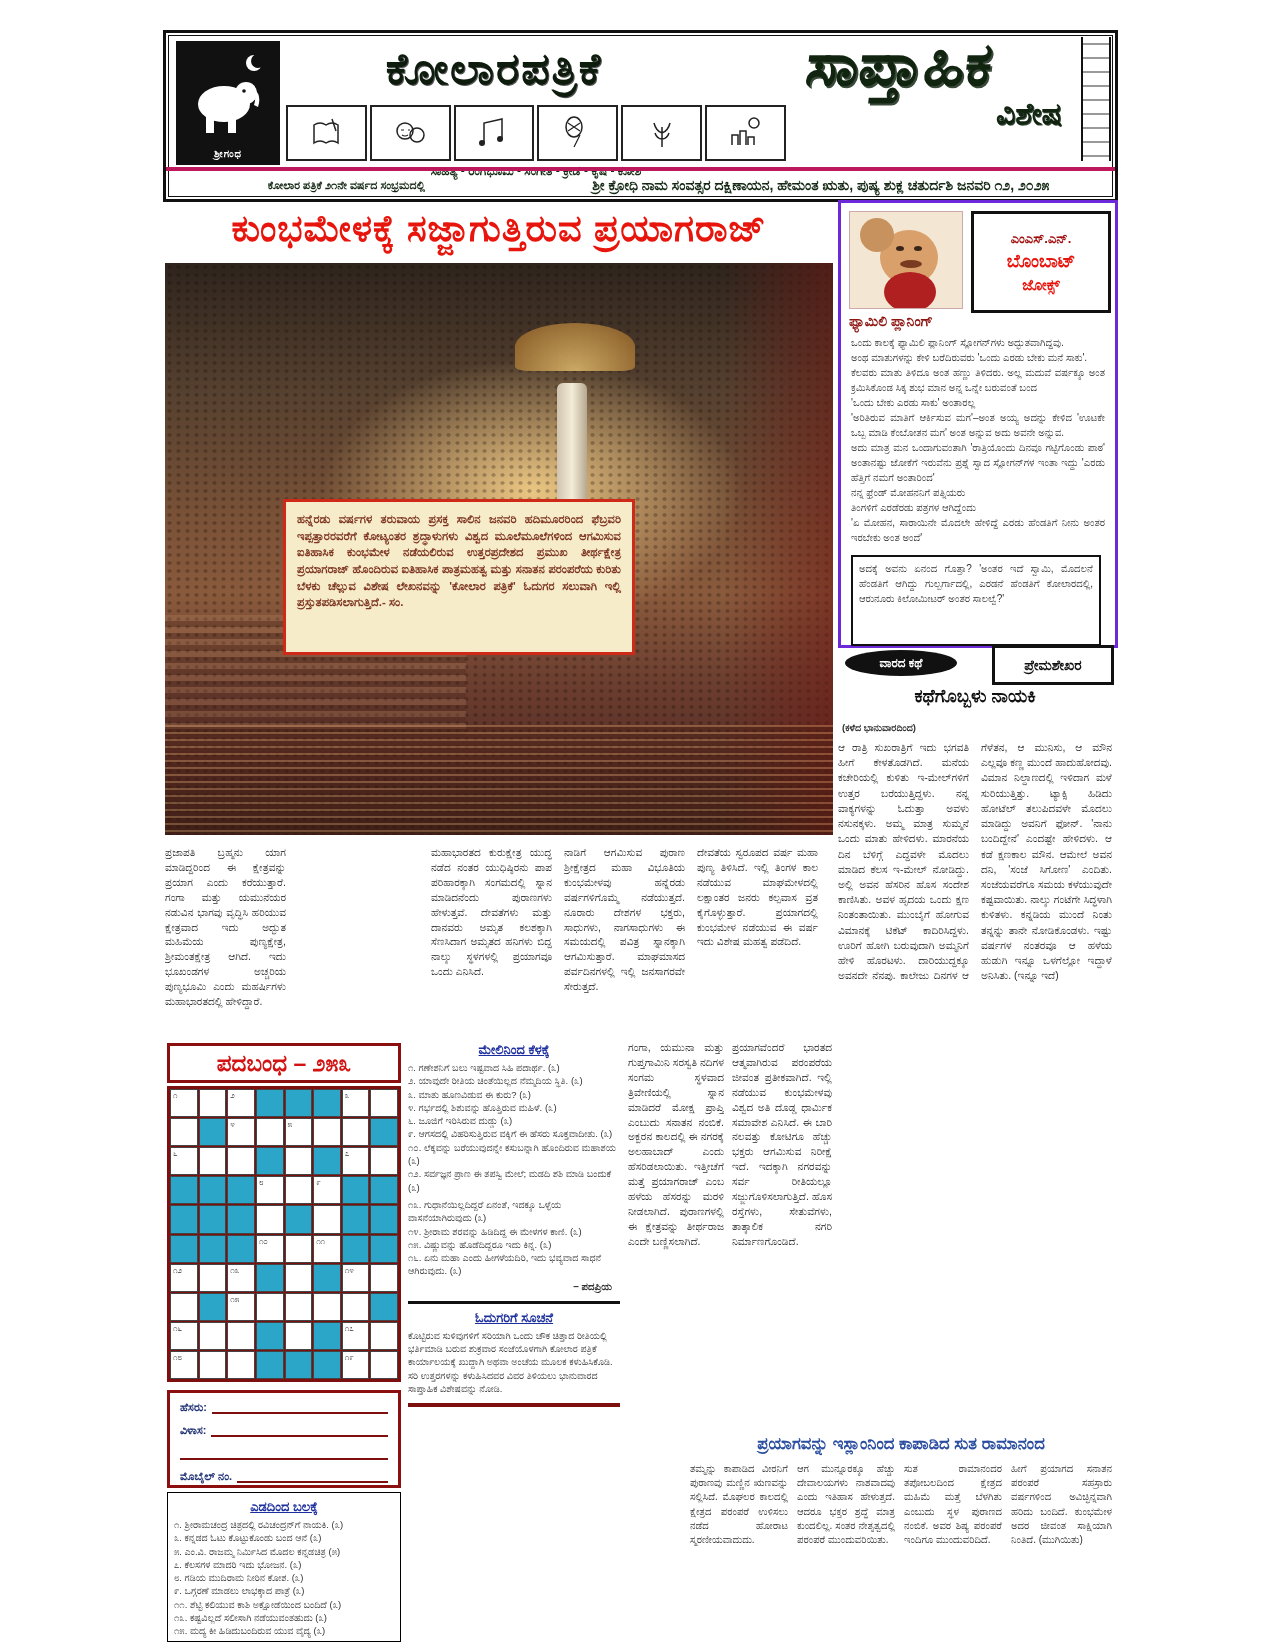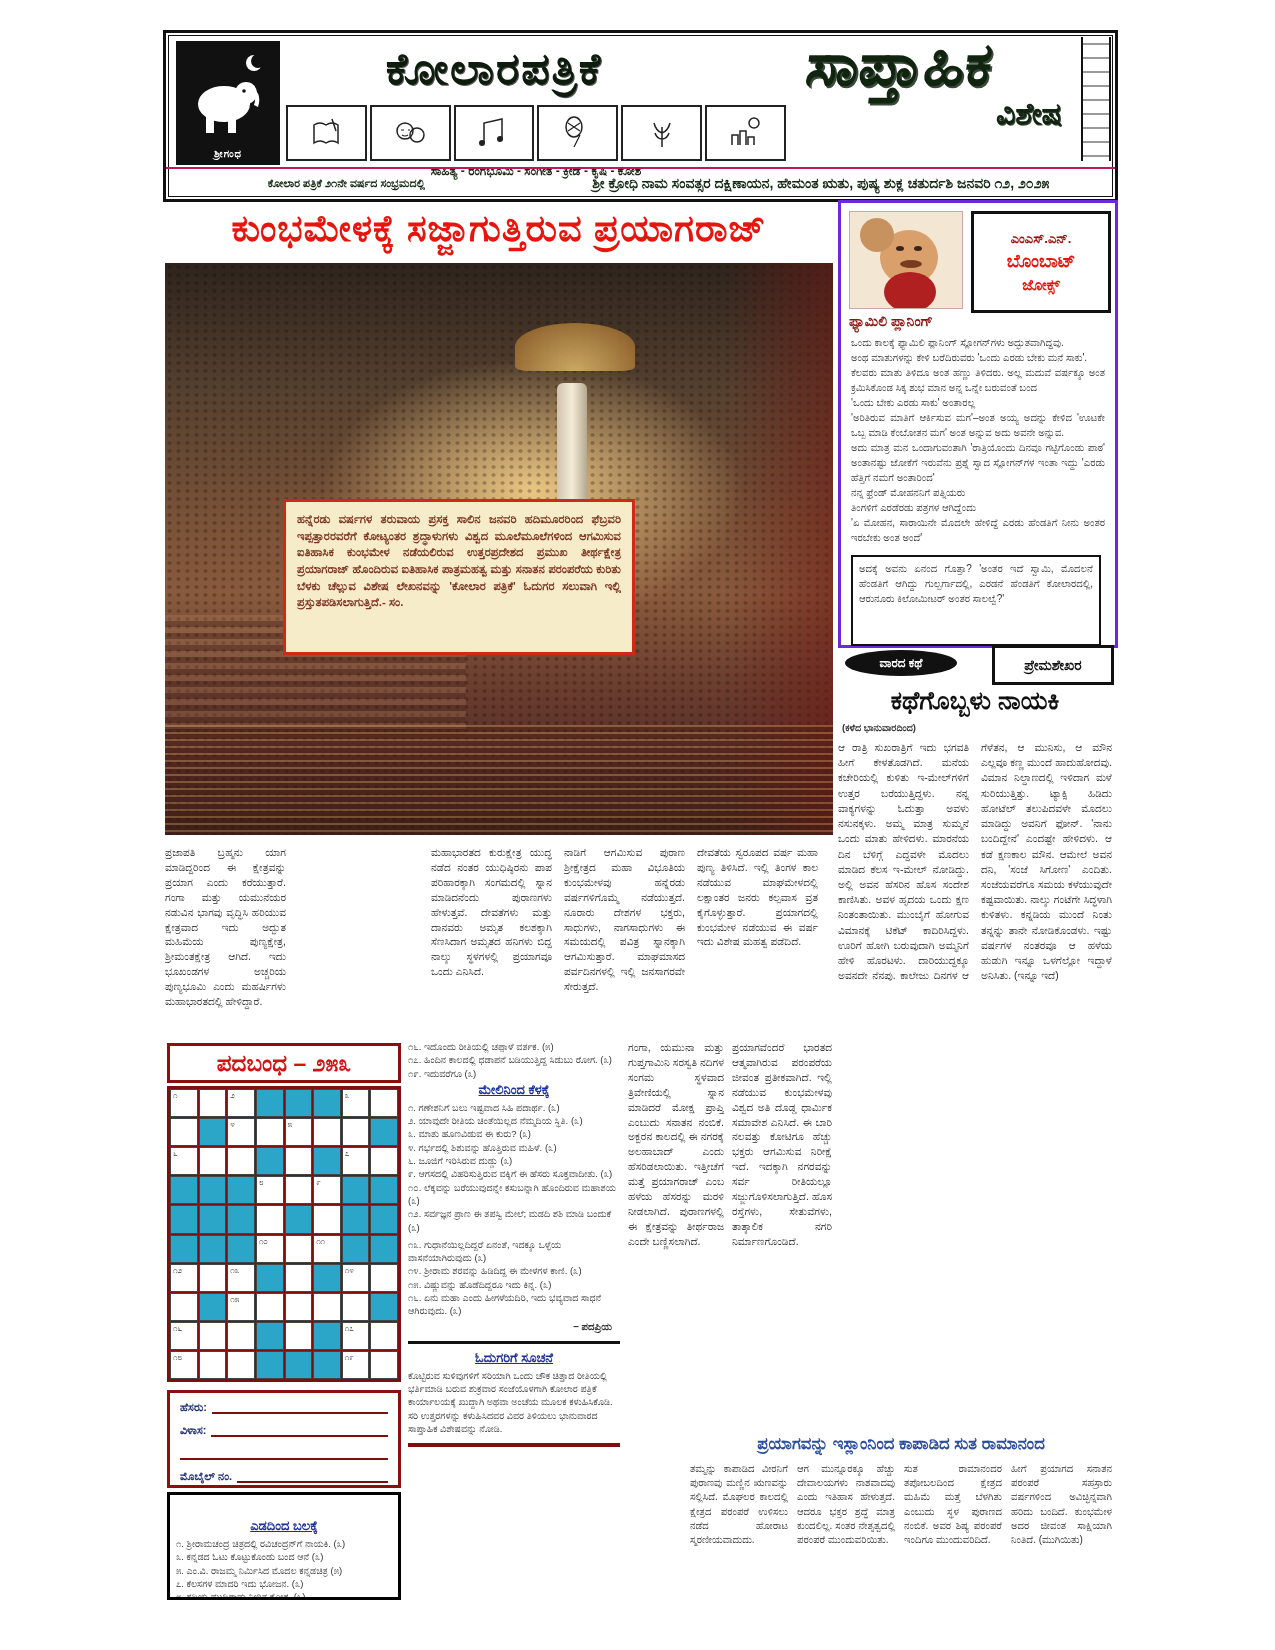--- a/index.html
+++ b/index.html
@@ -20,21 +20,21 @@
   .panel-strip{left:120px;top:72px;width:500px;height:56px;display:flex;gap:3px;}
   .panel{flex:1;border:2px solid #222;background:#fff;display:flex;align-items:center;justify-content:center;}
   .tagline{left:120px;top:131px;width:500px;font-size:12px;font-weight:bold;color:#142814;text-align:center;}
   .bigtitle{left:640px;top:2px;width:270px;height:128px;}
   .bigtitle .w1{font-size:60px;font-weight:bold;color:#10240f;transform:skewX(-6deg);
                 display:block;line-height:1.0;text-shadow:2px 2px 0 #3a4a3a;}
   .bigtitle .w2{font-size:30px;font-weight:bold;color:#10240f;display:block;text-align:right;
                 margin-top:2px;margin-right:14px;text-shadow:1px 1px 0 #3a4a3a;}
   .scroll-ornament{left:915px;top:4px;width:26px;height:124px;border-left:2px solid #111;border-right:2px solid #111;
             background:repeating-linear-gradient(180deg,#fff 0 6px,#999 6px 8px,#fff 8px 14px);}
-  .mast-bottom{left:0;top:134px;width:100%;height:29px;border-top:2px solid #be185d;display:flex;align-items:center;}
+  .mast-bottom{left:0;top:134px;width:100%;height:29px;border-top:4px solid #be185d;display:flex;align-items:center;justify-content:flex-end;}
   .mast-bottom .left{width:38%;text-align:center;font-size:11px;font-weight:bold;color:#142814;}
   .mast-bottom .right{width:62%;text-align:center;font-size:14px;font-weight:bold;color:#142814;}
 
   
   .headline{left:163px;top:201px;width:672px;height:56px;display:flex;align-items:center;justify-content:center;
             font-size:37px;font-weight:bold;color:#e8150d;letter-spacing:1px;}
 
   
   .jokes{left:838px;top:200px;width:274px;height:442px;border:3px solid #6d28d9;background:#fff;}
   .cartoon{left:8px;top:8px;width:112px;height:96px;background:#f3e6d2;border:1px solid #caa;overflow:hidden;}
@@ -48,21 +48,21 @@
   .joke-body{left:10px;top:132px;width:254px;height:216px;font-size:10px;line-height:1.5;color:#333;
              white-space:pre-line;overflow:hidden;text-align:justify;}
   .punchline{left:10px;top:352px;width:250px;height:91px;border:2px solid #111;padding:4px 6px;
              font-size:10px;line-height:1.5;color:#333;text-align:justify;overflow:hidden;box-sizing:border-box;}
 
   
   .badge-oval{left:845px;top:650px;width:112px;height:26px;background:#111;border-radius:50%;
               display:flex;align-items:center;justify-content:center;color:#fff;font-size:12px;font-weight:bold;}
   .author-box{left:992px;top:645px;width:116px;height:34px;border:3px solid #111;
               display:flex;align-items:center;justify-content:center;font-size:14px;font-weight:bold;color:#111;}
-  .story-title{left:838px;top:686px;width:274px;text-align:center;font-size:25px;font-weight:bold;color:#111;}
+  .story-title{left:838px;top:686px;width:274px;text-align:center;font-size:18px;font-weight:bold;color:#111;}
   .story-sub{left:842px;top:722px;width:160px;font-size:9.5px;color:#333;font-weight:bold;}
   .story-body{left:838px;top:740px;width:274px;height:688px;column-count:2;column-gap:12px;
               font-size:10.5px;line-height:1.45;text-align:justify;color:#2e2e2e;overflow:hidden;}
 
   
   .photo{left:165px;top:263px;width:668px;height:572px;overflow:hidden;
      background:
        radial-gradient(ellipse 300px 190px at 55% 40%, rgba(248,212,140,.9), rgba(248,212,140,0) 70%),
        linear-gradient(180deg,#2e241d 0%,#55402f 22%,#7c5338 46%,#8a5a3c 58%,#6e4030 72%,#5a2f27 86%,#3c221c 100%);}
   .crowd-dots{left:0;top:0;width:100%;height:100%;
@@ -99,22 +99,22 @@
             box-sizing:border-box;}
   .cw-grid{left:167px;top:1086px;width:234px;height:296px;display:grid;box-sizing:border-box;
            grid-template-columns:repeat(8,1fr);grid-auto-rows:1fr;gap:3px;background:#7d0f0f;border:4px solid #7d0f0f;}
   .cw-cell{background:#fff;outline:1px solid #444;position:relative;}
   .cw-cell.teal{background:#2ba6c9;}
   .cw-num{position:absolute;left:2px;top:1px;font-size:8px;color:#333;}
   .entry-box{left:167px;top:1390px;width:234px;height:98px;border:3px solid #8b0f0f;box-sizing:border-box;
              padding:7px 10px;font-size:11px;font-weight:bold;color:#1d2f73;}
   .entry-row{display:flex;align-items:flex-end;margin-bottom:9px;}
   .entry-line{flex:1;border-bottom:2px solid #7d0f0f;height:12px;margin-left:5px;}
-  .across-box{left:167px;top:1492px;width:234px;height:108px;border:3px solid #000000;box-sizing:border-box;
-              padding:21px 6px;overflow:hidden;}
+  .across-box{left:167px;top:1492px;width:234px;height:150px;border:1px solid #000000;box-sizing:border-box;
+              padding:4px 6px;overflow:hidden;}
   .clue-head{font-size:13px;font-weight:bold;color:#1d2f9e;text-align:center;text-decoration:underline;margin:2px 0 3px;}
   .clue-text{font-size:9.5px;line-height:1.4;color:#333;white-space:pre-line;text-align:left;}
 
   .midcol{left:408px;top:1040px;width:212px;height:600px;overflow:hidden;}
   .sig{font-size:10px;font-weight:bold;color:#333;text-align:right;margin:3px 8px 0 0;}
   .notice{border-top:3px solid #111;margin-top:8px;padding-top:4px;border-bottom:4px solid #7d0f0f;padding-bottom:8px;}
 </style>
 </head>
 <body>
 
@@ -386,23 +386,20 @@
 ೫. ಎಂ.ವಿ. ರಾಜಮ್ಮ ನಿರ್ಮಿಸಿದ ಮೊದಲ ಕನ್ನಡಚಿತ್ರ (೫)
 ೭. ಕೆಲಸಗಳ ಮಾದರಿ ಇದು ಭೋಜನ. (೩)
 ೮. ಗಡಿಯ ಮುದಿರಾಮ ನೀರಿನ ಕೋಶ. (೩)
 ೯. ಒಗ್ಗರಣೆ ಮಾಡಲು ಲಾಭಕ್ಕಾದ ಪಾತ್ರೆ (೩)
 ೧೧. ಶೆಟ್ಟಿ ಕಲಿಯುವ ಕಾಶಿ ಅಕ್ಷೋಡೆಯಿಂದ ಬಂದಿದೆ (೩)
 ೧೩. ಕಷ್ಟವಿಲ್ಲದೆ ಸಲೀಸಾಗಿ ನಡೆಯುವಂತಹುದು (೩)
 ೧೫. ಮದ್ಯ ಕೀ ಹಿಡಿದುಬಂದಿರುವ ಯುವ ವೈದ್ಯ (೩)</div>
   </div>
 
   <div class="abs midcol">
-    <div class="clue-text">೧೬. ಇದೊಂದು ರೀತಿಯಲ್ಲಿ ಚಪ್ಪಾಳೆ ವರ್ತಕ. (೫)
-೧೭. ಹಿಂದಿನ ಕಾಲದಲ್ಲಿ ಧಡಾಪನೆ ಬಡಿಯುತ್ತಿದ್ದ ಸಿಡುಬು ರೋಗ. (೩)
-೧೯. ಇದುವರೆಗೂ (೩)</div>
     <div class="clue-head">ಮೇಲಿನಿಂದ ಕೆಳಕ್ಕೆ</div>
     <div class="clue-text">೧. ಗಣೇಶನಿಗೆ ಬಲು ಇಷ್ಟವಾದ ಸಿಹಿ ಪದಾರ್ಥ. (೩)
 ೨. ಯಾವುದೇ ರೀತಿಯ ಚಿಂತೆಯಿಲ್ಲದ ನೆಮ್ಮದಿಯ ಸ್ಥಿತಿ. (೩)
 ೩. ಮಾತು ಹೂಣವಿಡುವ ಈ ಕುರು? (೩)
 ೪. ಗರ್ಭದಲ್ಲಿ ಶಿಶುವನ್ನು ಹೊತ್ತಿರುವ ಮಹಿಳೆ. (೩)
 ೬. ಜೂಜಿಗೆ ಇರಿಸಿರುವ ದುಡ್ಡು (೩)
 ೯. ಆಗಸದಲ್ಲಿ ವಿಹರಿಸುತ್ತಿರುವ ವಕ್ಕಿಗೆ ಈ ಹೆಸರು ಸೂಕ್ತವಾದೀತು. (೩)
 ೧೦. ಲೆಕ್ಕವನ್ನು ಬರೆಯುವುದನ್ನೇ ಕಸುಬನ್ನಾಗಿ ಹೊಂದಿರುವ ಮಹಾಶಯ (೩)
 ೧೨. ಸರ್ವಜ್ಞನ ಪ್ರಾಣ ಈ ತಪಸ್ವಿ ಮೇಲೆ; ಮಡದಿ ಶಶಿ ಮಾಡಿ ಬಂದುಕೆ (೩)</div>
     <div class="clue-text" style="margin-top:4px">೧೩. ಗುಧಾನೆಯಿಲ್ಲದಿದ್ದರೆ ಏನಂತೆ, ಇದಕ್ಕೂ ಒಳ್ಳೆಯ ವಾಸನೆಯಾಗಿರುವುದು (೩)

